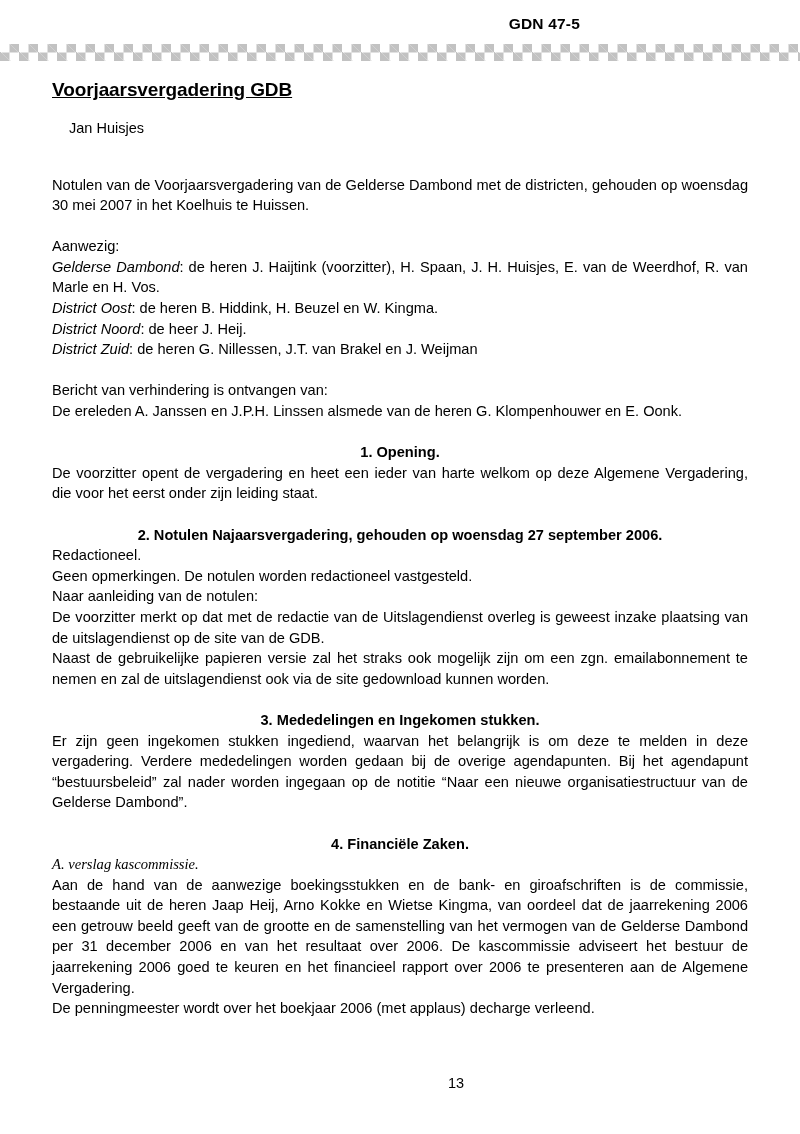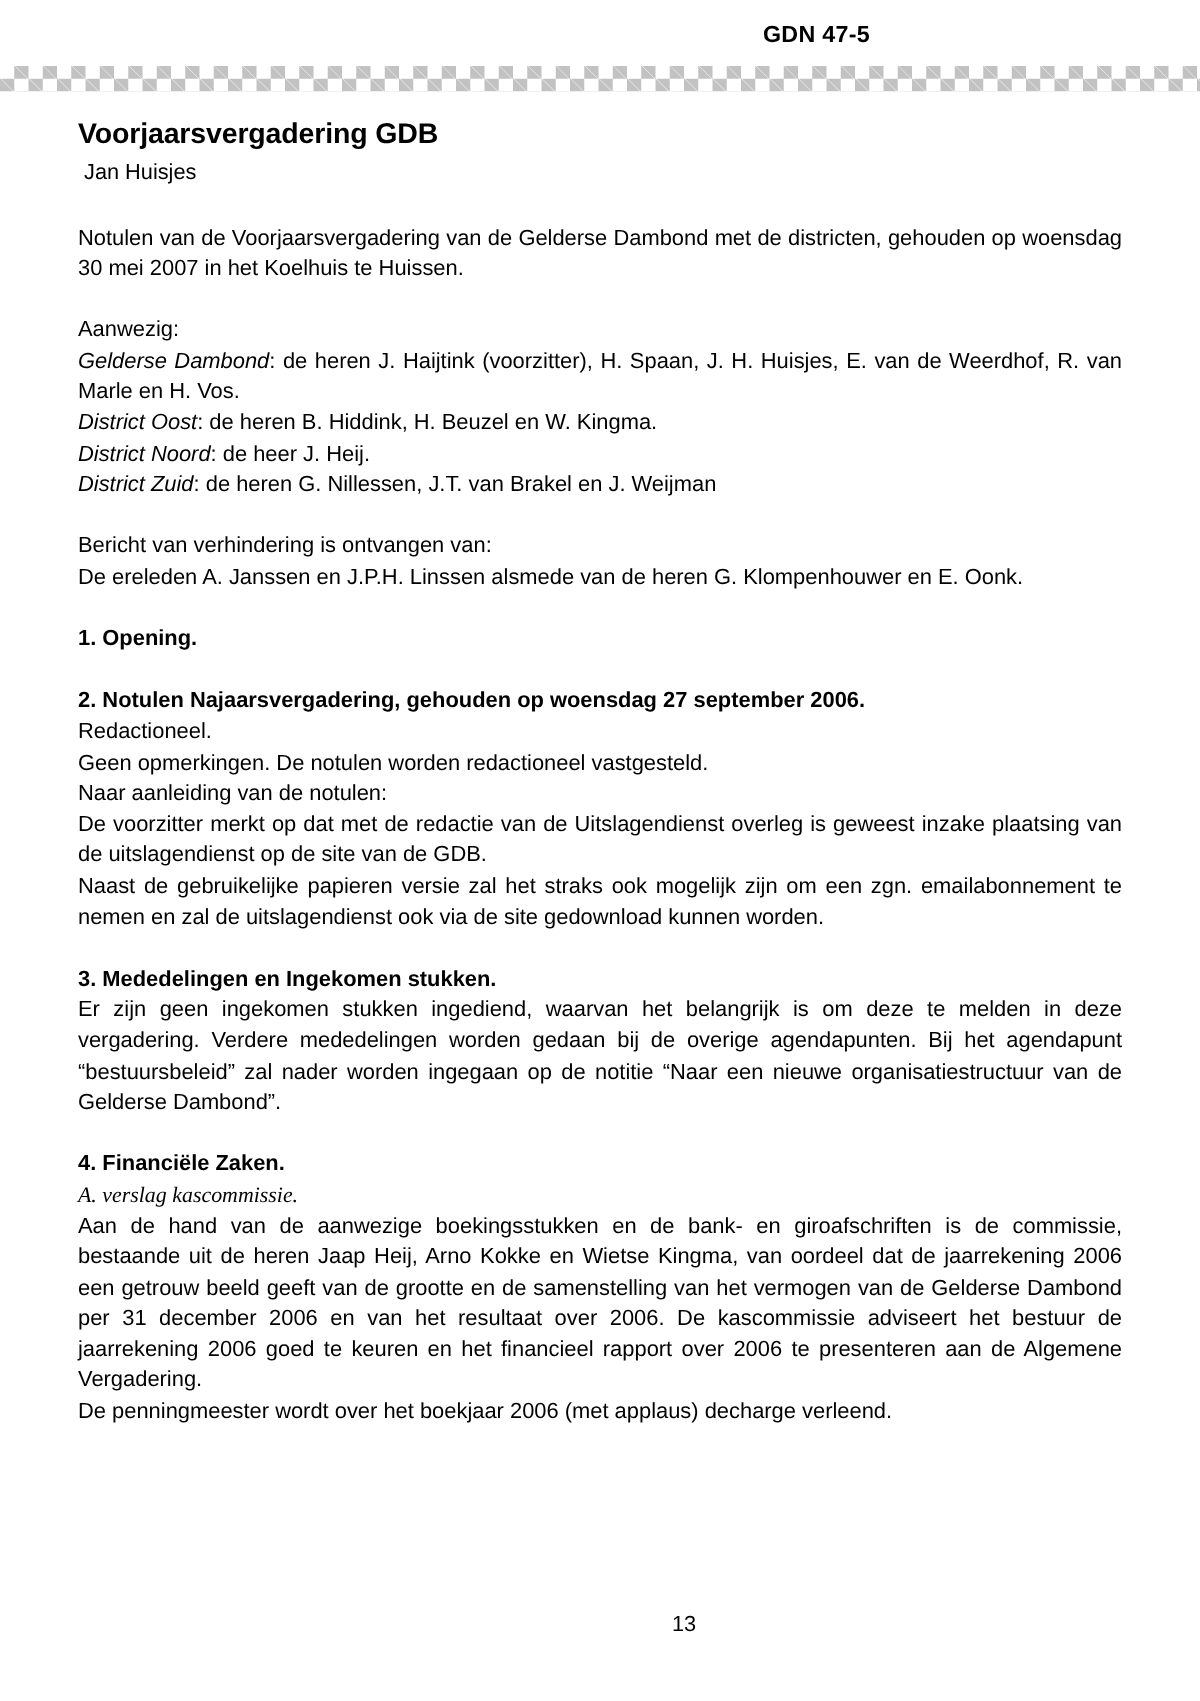--- a/index.html
+++ b/index.html
@@ -65,46 +65,47 @@
     left: 52px;
     width: 696px;
   }
 
   .doc-title {
     font-size: 19px;
     font-weight: bold;
     line-height: 1.2;
     margin: 0 0 2px 0;
     letter-spacing: -0.1px;
+    text-decoration: underline;
   }
   .doc-byline {
     font-size: 14.5px;
     line-height: 1.25;
-    margin: 4px;
+    margin: 17px;
   }
 
   p.para {
     font-size: 14.6px;
     line-height: 20.6px;
     margin: 0;
     text-align: justify;
     text-justify: inter-word;
     hyphens: none;
   }
   p.para.left {
     text-align: left;
   }
   .gap-lg { height: 20.6px; }
 
   .head-bold {
     font-size: 14.6px;
     font-weight: bold;
     line-height: 20.6px;
     margin: 0;
-    text-align: left;
+    text-align: center;
   }
   .head-italic {
     font-size: 14.6px;
     font-style: italic;
     line-height: 20.6px;
     margin: 0;
     text-align: left;
     font-family: Liberation Serif, serif;
   }
   .it { font-style: italic; }
@@ -151,20 +152,21 @@
     <p class="para left"><span class="it">District Zuid</span><span>: de heren  G. Nillessen, J.T. van Brakel en J. Weijman</span></p>
 
     <div class="gap-lg"></div>
 
     <p class="para left">Bericht van verhindering is ontvangen van:</p>
     <p class="para">De ereleden A. Janssen en J.P.H. Linssen alsmede van de heren G. Klompenhouwer en E. Oonk.</p>
 
     <div class="gap-lg"></div>
 
     <p class="head-bold">1. Opening.</p>
+    <p class="para">De voorzitter opent de vergadering en heet een ieder van harte welkom op deze Algemene Vergadering, die voor het eerst onder zijn leiding staat.</p>
 
     <div class="gap-lg"></div>
 
     <p class="head-bold">2. Notulen Najaarsvergadering, gehouden op woensdag 27 september 2006.</p>
     <p class="para left">Redactioneel.</p>
     <p class="para left">Geen opmerkingen. De notulen worden redactioneel vastgesteld.</p>
     <p class="para left">Naar aanleiding van de notulen:</p>
     <p class="para">De voorzitter merkt op dat met de redactie van de Uitslagendienst overleg is geweest inzake plaatsing van de uitslagendienst op de site van de GDB.</p>
     <p class="para">Naast de gebruikelijke papieren versie zal het straks ook mogelijk zijn om een zgn. emailabonnement te nemen en zal de uitslagendienst ook via de site gedownload kunnen worden.</p>
 

